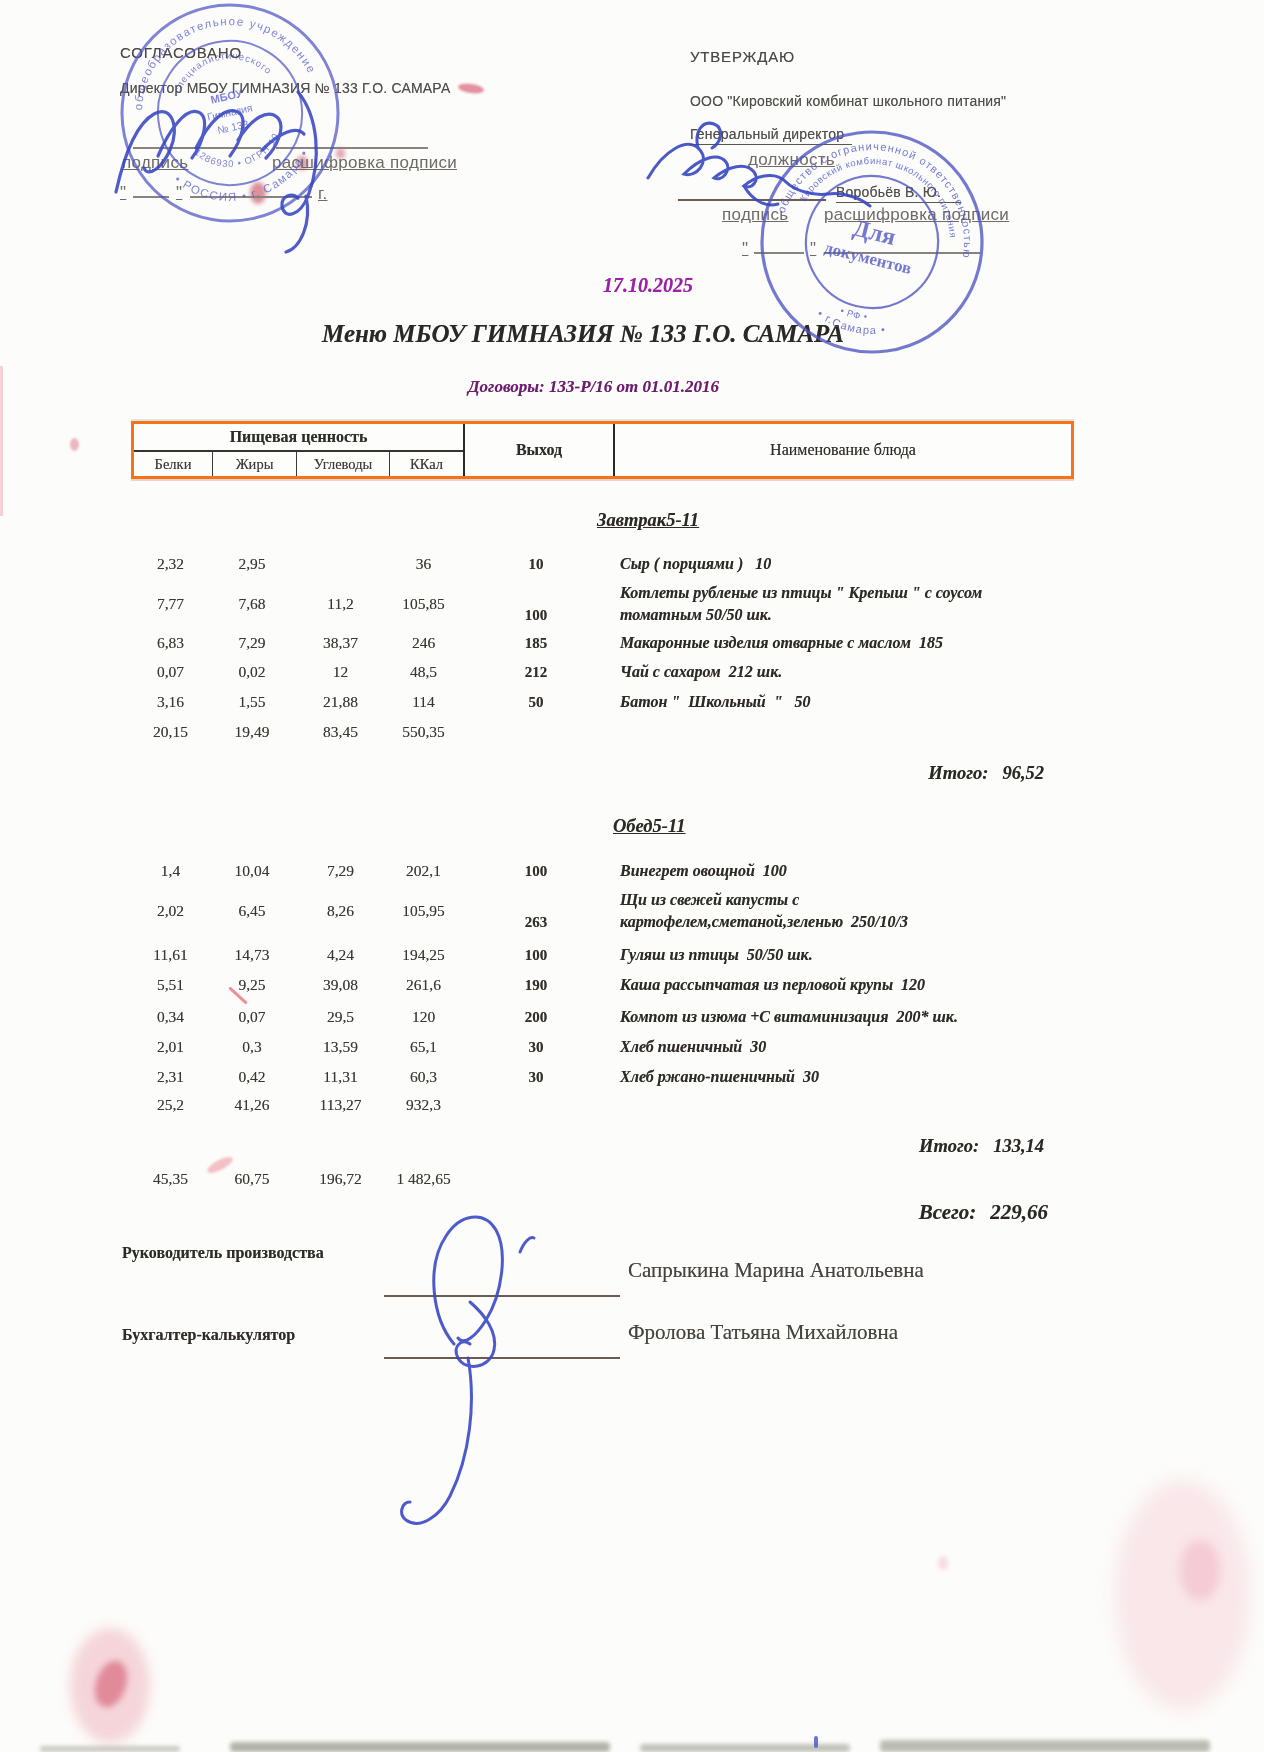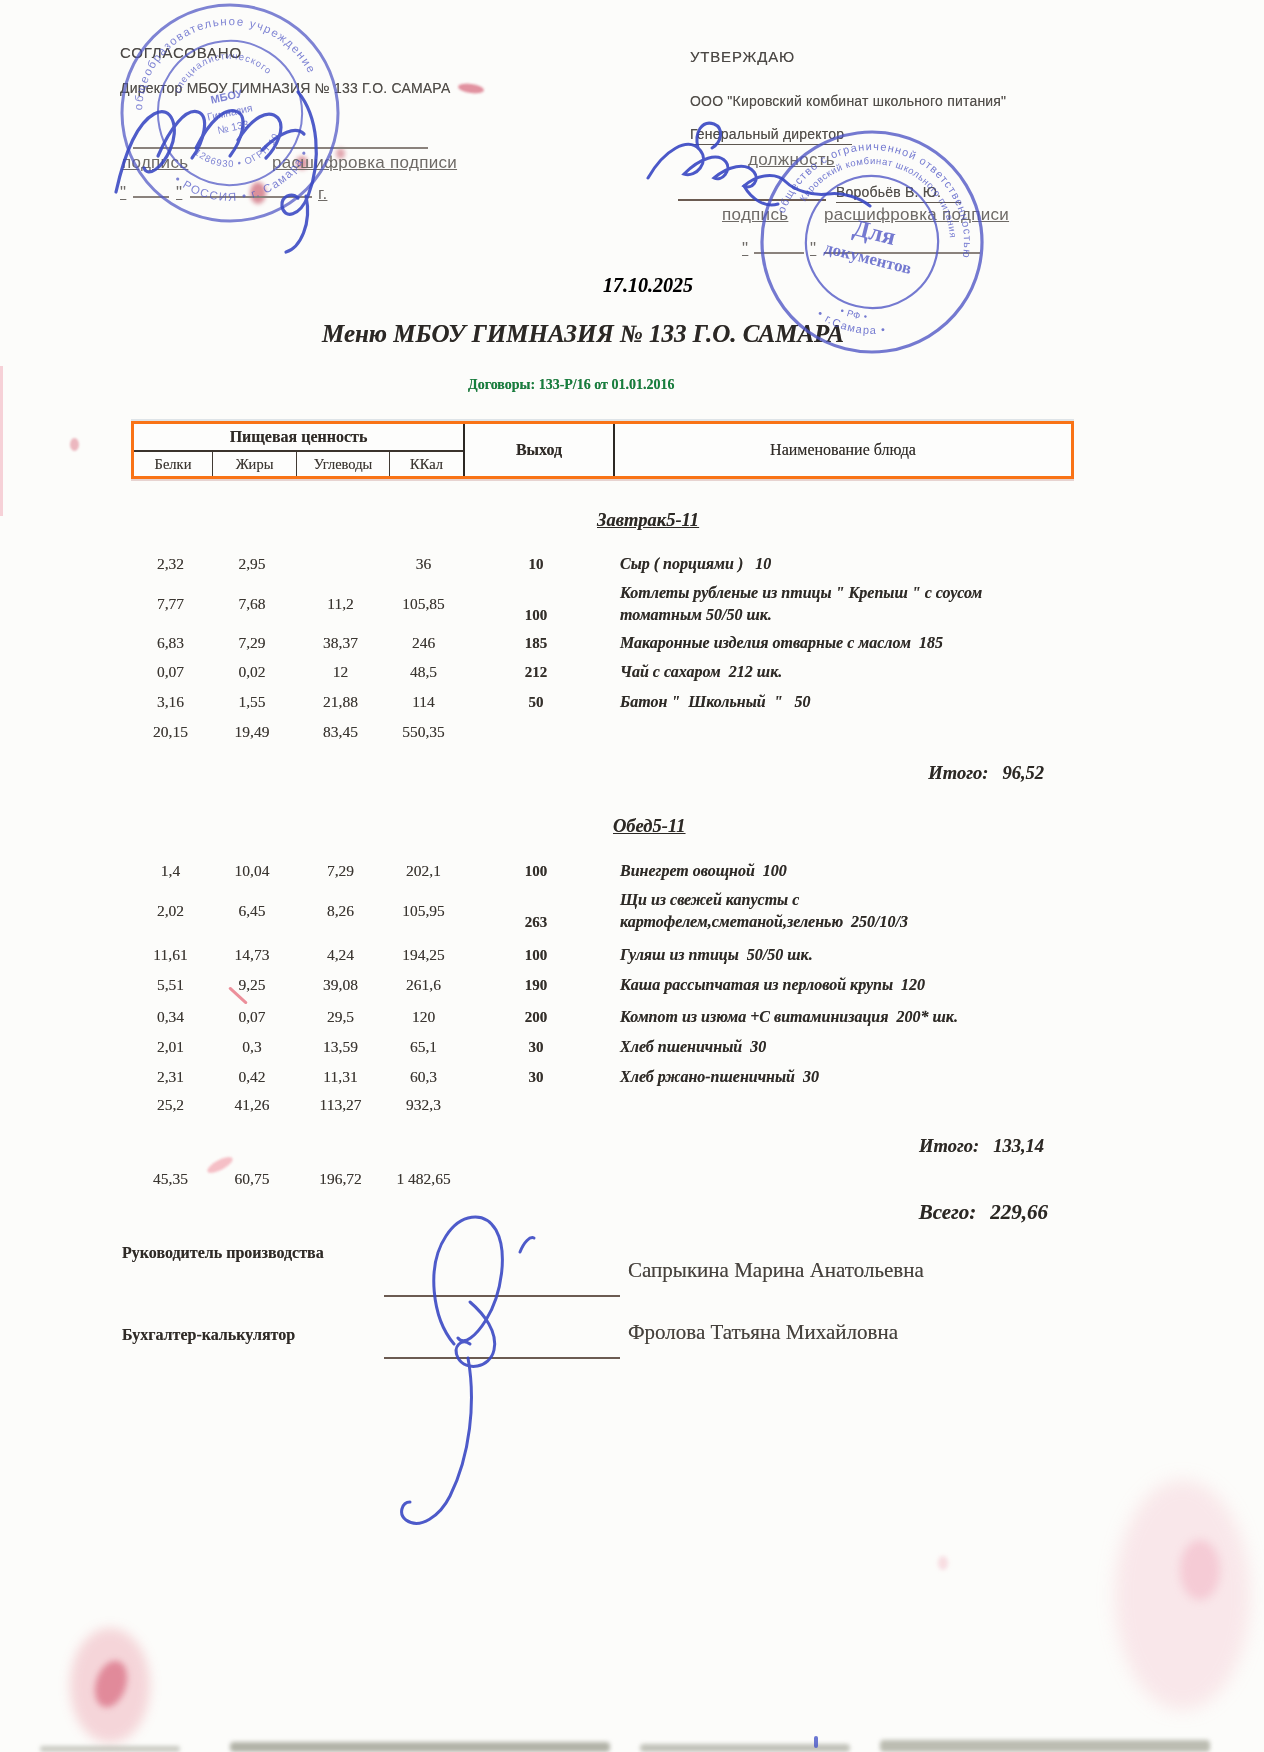--- a/index.html
+++ b/index.html
@@ -11,23 +11,23 @@
 
   
   .approve-title{font-size:15px;letter-spacing:.8px;color:#4b4845;}
   .approve-line{font-size:14px;letter-spacing:.2px;color:#514e4a;}
   .mini{font-size:17px;color:#6e6a66;letter-spacing:.3px;text-decoration:underline;}
   .sigline{position:absolute;height:2px;background:#6b5b51;}
   .thinline{position:absolute;height:1.5px;background:#8a827c;}
   .uline{border-bottom:1.5px solid #5d564f;}
 
   
-  .doc-date{font-size:20px;font-weight:bold;font-style:italic;color:#000000;}
+  .doc-date{font-size:20px;font-weight:bold;font-style:italic;color:#a21caf;}
   .doc-title{font-size:25px;font-weight:bold;font-style:italic;color:#2b2825;}
-  .doc-contract{font-size:14px;font-weight:bold;color:#15803d;}
+  .doc-contract{font-size:17px;font-weight:bold;font-style:italic;color:#701a75;}
 
   
   .tbl{position:absolute;left:131px;top:421px;width:943px;height:58px;border:3px solid #f97316;
        box-sizing:border-box;display:grid;grid-template-columns:79px 84px 93px 73px 152px 1fr;
        grid-template-rows:28px 1fr;background:rgba(255,255,255,.4);
        box-shadow:0 2px 0 rgba(160,70,60,.22), 0 -2px 0 rgba(90,120,150,.18);}
   .tbl .cell{display:flex;align-items:center;justify-content:center;box-sizing:border-box;}
   .c-group{grid-column:1/5;grid-row:1;border-bottom:2px solid #3a332c;font-weight:bold;font-size:16px;color:#2f2b27;}
   .c-sub{grid-row:2;font-size:14.5px;color:#3c3833;}
   .c-sub.brd{border-right:1.5px solid #413a33;}

